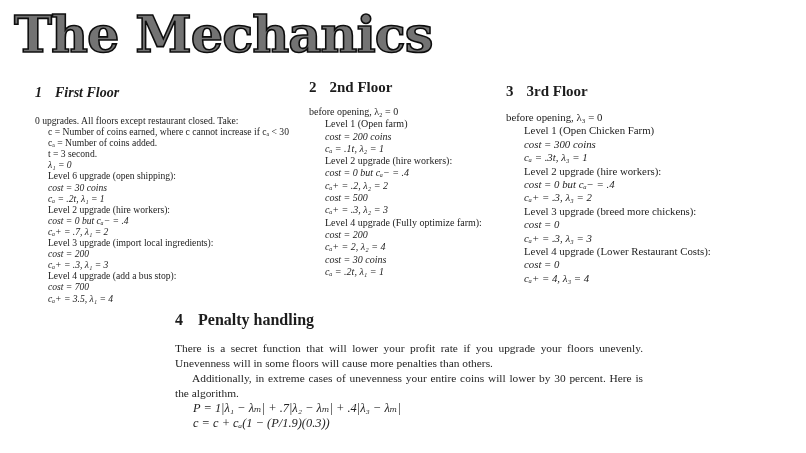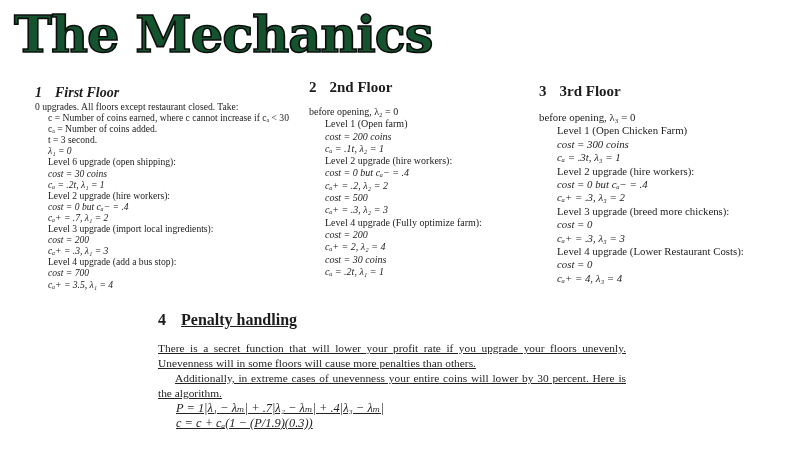--- a/index.html
+++ b/index.html
@@ -12,49 +12,49 @@
     color:#222222;
   }
   
   .slide-title{
     position:absolute;left:14px;top:8px;margin:0;
     font-family:"DejaVu Serif","Liberation Serif",serif;
     font-weight:900;
     font-size:51px;
     line-height:1.05;
     letter-spacing:-1px;
-    color:#14532d;
+    color:#737373;
     -webkit-text-stroke:1.6px #0d0d0d;
     white-space:nowrap;
   }
   
   .col{position:absolute;}
   .sec-heading{font-weight:bold;color:#1c1c1c;white-space:nowrap;}
   .sec-num{display:inline-block;}
   .sec1 .sec-num,.sec2 .sec-num,.sec3 .sec-num{margin-right:13px;}
   .sec1{left:35px;top:85px;width:280px;}
   .sec1 .sec-heading{font-size:14px;font-style:italic;}
-  .sec1 .sec-body{margin-top:0;font-size:9.6px;line-height:11.1px;}
+  .sec1 .sec-body{margin-top:14px;font-size:9.6px;line-height:11.1px;}
   .sec1 .tline.ind{padding-left:13px;}
 
   .sec2{left:309px;top:79px;width:230px;}
   .sec2 .sec-heading{font-size:15px;}
   .sec2 .sec-body{margin-top:10px;font-size:10px;line-height:12.3px;}
   .sec2 .tline.ind{padding-left:16px;}
 
-  .sec3{left:539px;top:83px;width:265px;}
+  .sec3{left:506px;top:83px;width:265px;}
   .sec3 .sec-heading{font-size:15px;}
   .sec3 .sec-body{margin-top:11px;font-size:10.8px;line-height:13.4px;}
   .sec3 .tline.ind{padding-left:18px;}
 
   .tline{white-space:nowrap;}
   .math{font-style:italic;}
 
   
-  .penalty{position:absolute;left:158px;top:311px;width:468px;text-decoration:underline;}
+  .penalty{position:absolute;left:175px;top:311px;width:468px;}
   .penalty .sec-heading{font-size:16px;}
   .penalty .sec-num{margin-right:15px;}
   .para{
     margin:0;
     font-size:11.4px;
     line-height:15px;
     text-align:justify;
     color:#242424;
   }
   .para-first{margin-top:12px;}

